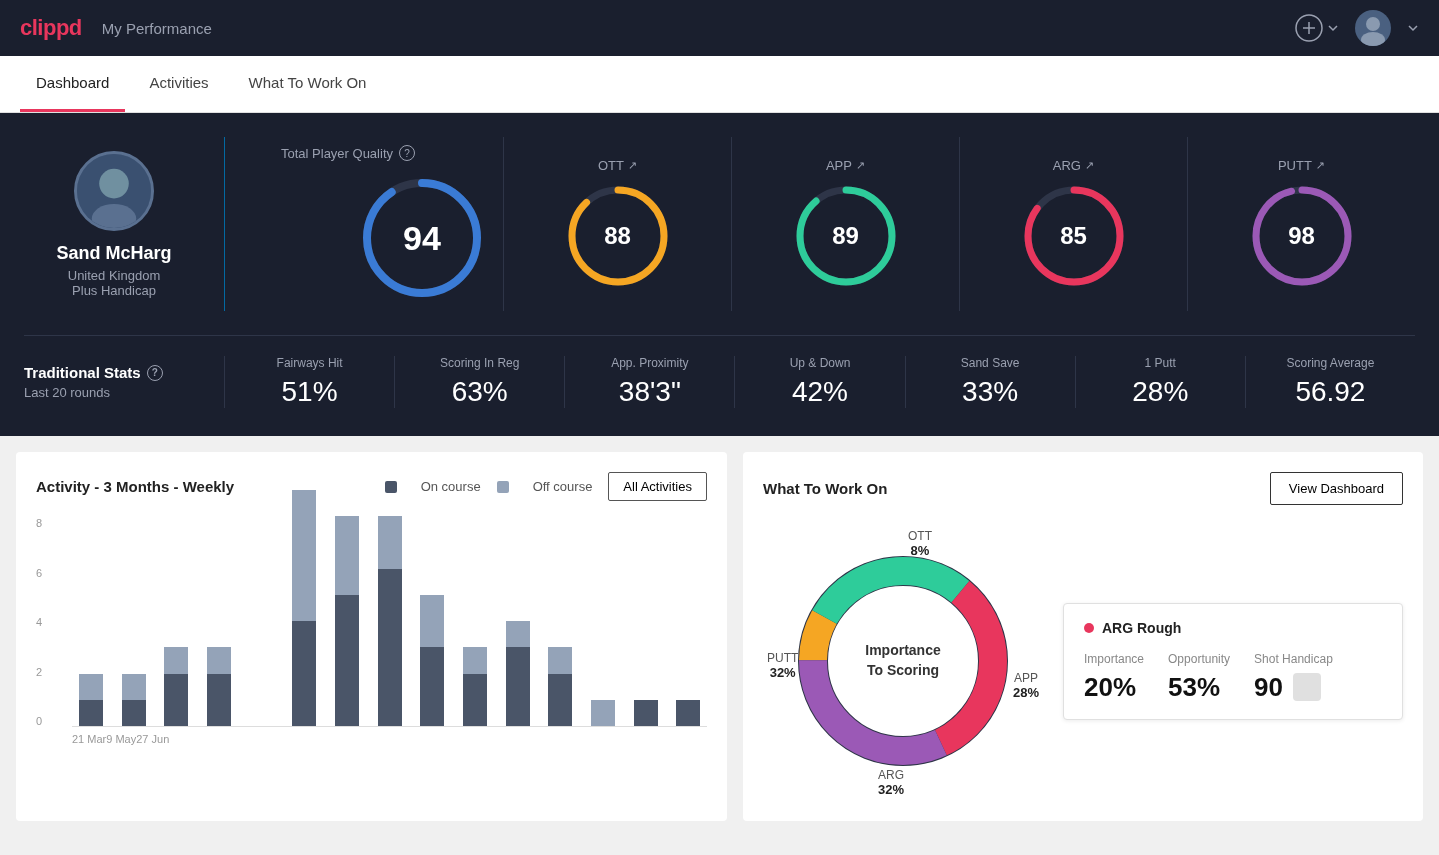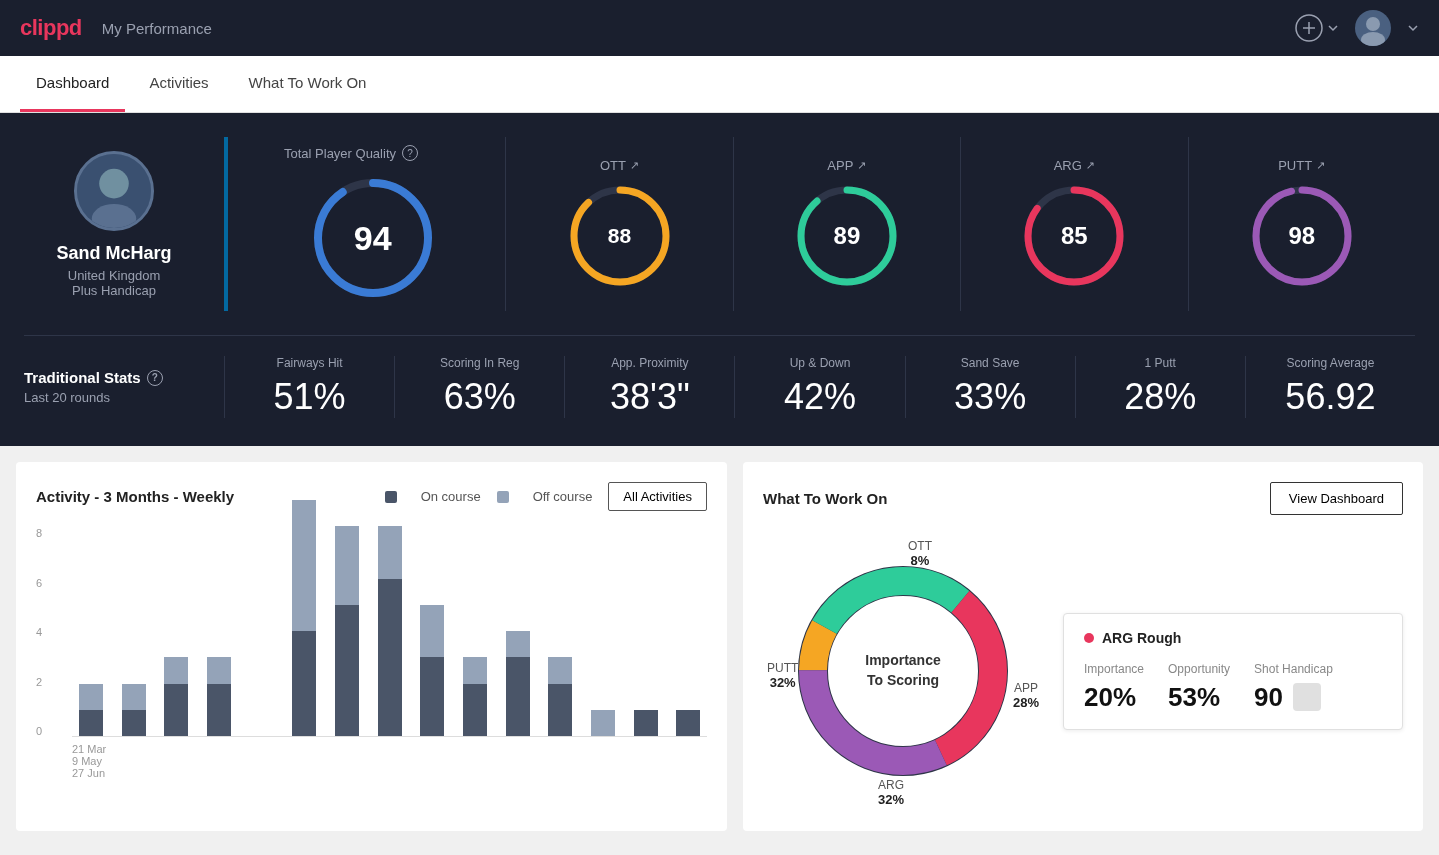--- a/index.html
+++ b/index.html
@@ -91,21 +91,21 @@
       margin-bottom: 12px;
     }
     .player-name { color: #fff; font-size: 18px; font-weight: 700; text-align: center; }
     .player-country { color: #9aa0b0; font-size: 13px; margin-top: 4px; }
     .player-handicap { color: #9aa0b0; font-size: 13px; }
 
     .scores-row {
       display: flex;
       align-items: stretch;
       flex: 1;
-      border-left: 4px solid #0369a1;
+      border-left: 1px solid #0369a1;
     }
 
     .score-col {
       flex: 1;
       display: flex;
       flex-direction: column;
       align-items: center;
       justify-content: center;
       padding: 8px 16px;
       border-right: 1px solid #2e3548;
@@ -175,21 +175,21 @@
       border-left: 1px solid #2e3548;
     }
     .trad-stat {
       flex: 1;
       text-align: center;
       padding: 0 12px;
       border-right: 1px solid #2e3548;
     }
     .trad-stat:last-child { border-right: none; }
     .trad-stat-label { color: #9aa0b0; font-size: 12px; margin-bottom: 6px; }
-    .trad-stat-value { color: #fff; font-size: 36px; font-weight: 300; }
+    .trad-stat-value { color: #fff; font-size: 28px; font-weight: 300; }
 
     
     .bottom-section {
       display: flex;
       gap: 16px;
       padding: 16px;
       background: #f0f0f0;
     }
 
     .card {
@@ -361,42 +361,42 @@
       <div class="player-handicap">Plus Handicap</div>
     </div>
 
     <div class="scores-row">
 
       <div class="score-col" style="flex:1.2; padding-left:28px; align-items:flex-start;">
         <div class="total-quality-label">
           <span>Total Player Quality</span>
           <span class="info-icon">?</span>
         </div>
-        <div style="display:flex;align-items:center;justify-content:center;flex:1;width:100%;">
+        <div style="display:flex;align-items:center;justify-content:flex-end;flex:1;width:100%;">
           <div class="gauge-wrap gauge-large">
             <svg width="130" height="130" viewBox="0 0 130 130">
               <circle cx="65" cy="65" r="55" fill="none" stroke="#2e3548" stroke-width="8"></circle>
               <circle cx="65" cy="65" r="55" fill="none" stroke="#3a7bd5" stroke-width="8" stroke-dasharray="335" stroke-dashoffset="22" stroke-linecap="round"></circle>
             </svg>
             <div class="gauge-value">94</div>
           </div>
         </div>
       </div>
 
       <div class="score-col">
         <div class="score-label">
           <span>OTT</span>
           <span class="arrow">↗</span>
         </div>
         <div class="gauge-wrap">
           <svg width="110" height="110" viewBox="0 0 110 110">
             <circle cx="55" cy="55" r="46" fill="none" stroke="#2e3548" stroke-width="7"></circle>
             <circle cx="55" cy="55" r="46" fill="none" stroke="#f5a623" stroke-width="7" stroke-dasharray="284" stroke-dashoffset="30" stroke-linecap="round"></circle>
           </svg>
-          <div class="gauge-value" style="font-size:21px;">88</div>
+          <div class="gauge-value" style="font-size:24px;">88</div>
         </div>
       </div>
 
       <div class="score-col">
         <div class="score-label">
           <span>APP</span>
           <span class="arrow">↗</span>
         </div>
         <div class="gauge-wrap">
           <svg width="110" height="110" viewBox="0 0 110 110">
@@ -562,21 +562,21 @@
           <div style="display: flex; flex-direction: column-reverse; align-items: center; flex: 1 1 0%;">
             <div style="width: 24px; height: 26.25px; background: rgb(74, 85, 104);"></div>
             <div style="width: 24px; height: 0px; background: rgb(148, 163, 184);"></div>
           </div>
           <div style="display: flex; flex-direction: column-reverse; align-items: center; flex: 1 1 0%;">
             <div style="width: 24px; height: 26.25px; background: rgb(74, 85, 104);"></div>
             <div style="width: 24px; height: 0px; background: rgb(148, 163, 184);"></div>
           </div>
         </div>
 
-      <div style="display:flex;justify-content:flex-start;padding-top:6px;font-size:11px;color:#999;flex-direction:column;">
+      <div style="display:flex;justify-content:flex-start;padding-top:6px;font-size:11px;color:#999;">
         <span>21 Mar</span>
         <span>9 May</span>
         <span>27 Jun</span>
       </div>
     </div>
   </div>
 
   <div class="card" style="max-width:680px;">
     <div class="wtwo-header">
       <span class="wtwo-title">What To Work On</span>

